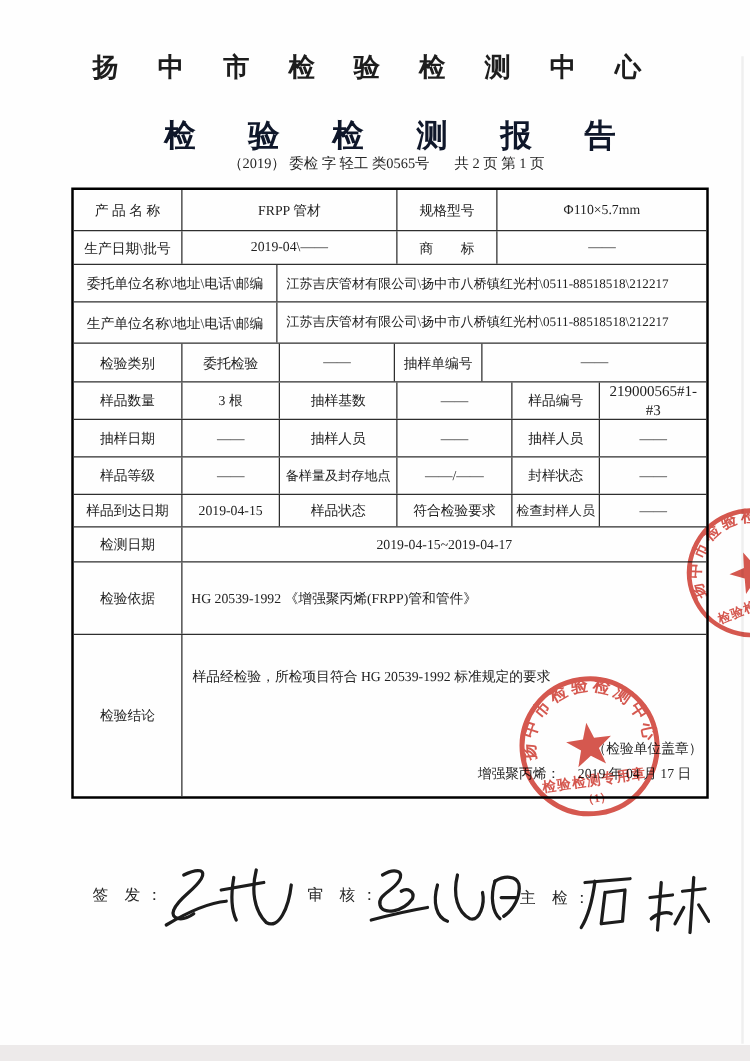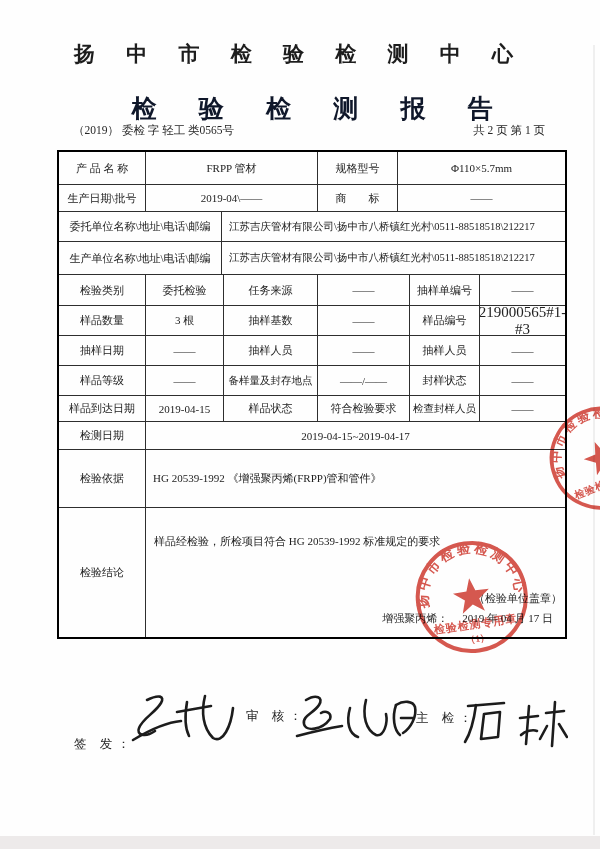--- a/index.html
+++ b/index.html
@@ -15,39 +15,39 @@
     color:#1d1d1d; margin:0;
   }
   .report-title{
     position:absolute; top:80px; left:0; width:100%;
     text-align:center; font-size:25px; font-weight:bold;
     letter-spacing:18px; padding-left:18px; box-sizing:border-box;
     color:#0f172a; margin:12px;
   }
   .docline{
     position:absolute; top:123px; left:73px; width:472px;
-    display:flex; justify-content:space-between;
+    display:flex; justify-content:center;
     font-size:11.5px; color:#262626;gap:20px;
   }
   .report-table{
     position:absolute; left:57px; top:150px; width:510px;
     border:2px solid #000000; box-sizing:border-box;
     font-size:11px; color:#222; background:transparent;
   }
   .tr{display:flex; box-sizing:border-box; border-top:1px solid #2e2e2e;}
   .tr:first-child{border-top:none;}
   .td{
     border-left:1px solid #2e2e2e; box-sizing:border-box;
     display:flex; align-items:center; justify-content:center;
     text-align:center; padding:1px 3px; overflow:hidden;
   }
   .td:first-child{border-left:none;}
   .td.left{justify-content:flex-start; text-align:left; padding-left:7px;}
   .td.grow{flex:1;}
-  .small{font-size:15px; letter-spacing:0;}
+  .small{font-size:12px; letter-spacing:0;}
   .mid{font-size:10.5px;}
   
   .h32{height:32px}.h27{height:27px}.h30{height:30px}.h33{height:33px}
   .h31{height:31px}.h26{height:26px}.h28{height:28px}.h58{height:58px}
   .h130{height:130px}.h40{height:40px}
   
   .wA1{width:86px}.wA2{width:172px}.wA3{width:80px}
   .wB1{width:162px}
   .wC1{width:86px}.wC2{width:78px}.wC3{width:94px}.wC4{width:92px}.wC5{width:70px}
   .wD1{width:86px}
@@ -106,21 +106,20 @@
     </div>
 
     <div class="tr h33">
       <div class="td wB1">生产单位名称\地址\电话\邮编</div>
       <div class="td grow left mid">江苏吉庆管材有限公司\扬中市八桥镇红光村\0511-88518518\212217</div>
     </div>
 
     <div class="tr h31">
       <div class="td wC1">检验类别</div>
       <div class="td wC2">委托检验</div>
-      <div class="td wC3">任务来源</div>
       <div class="td wC4">——</div>
       <div class="td wC5">抽样单编号</div>
       <div class="td grow">——</div>
     </div>
 
     <div class="tr h30">
       <div class="td wC1">样品数量</div>
       <div class="td wC2">3 根</div>
       <div class="td wC3">抽样基数</div>
       <div class="td wC4">——</div>
@@ -172,21 +171,21 @@
         <div class="seal-hint">（检验单位盖章）</div>
         <div class="issue-line">
           <span>增强聚丙烯：</span><span class="gap"></span><span>2019 年 04 月 17 日</span>
         </div>
       </div>
     </div>
 
 
   </div>
 
-  <span class="sig-label" style="left:74px; top:708px;margin-top:28px;">签 发：</span>
+  <span class="sig-label" style="left:74px; top:708px;">签 发：</span>
   <svg class="sig-svg" style="left:125px; top:688px;" width="115" height="70" viewBox="0 0 115 70" role="img" aria-label="张轶">
     <path d="M22,12 C34,6 40,8 36,15 C30,25 18,30 14,40 C11,47 20,50 30,43"></path>
     <path d="M8,52 C28,40 44,34 56,33"></path>
     <path d="M62,14 C60,26 59,38 64,48"></path>
     <path d="M52,24 L86,18"></path>
     <path d="M80,8 C76,24 78,40 88,50 C98,56 106,38 108,20"></path>
   </svg>
 
   <span class="sig-label" style="left:246px; top:708px;">审 核：</span>
   <svg class="sig-svg" style="left:292px; top:690px;" width="130" height="62" viewBox="0 0 130 62" role="img" aria-label="吴兆明">

